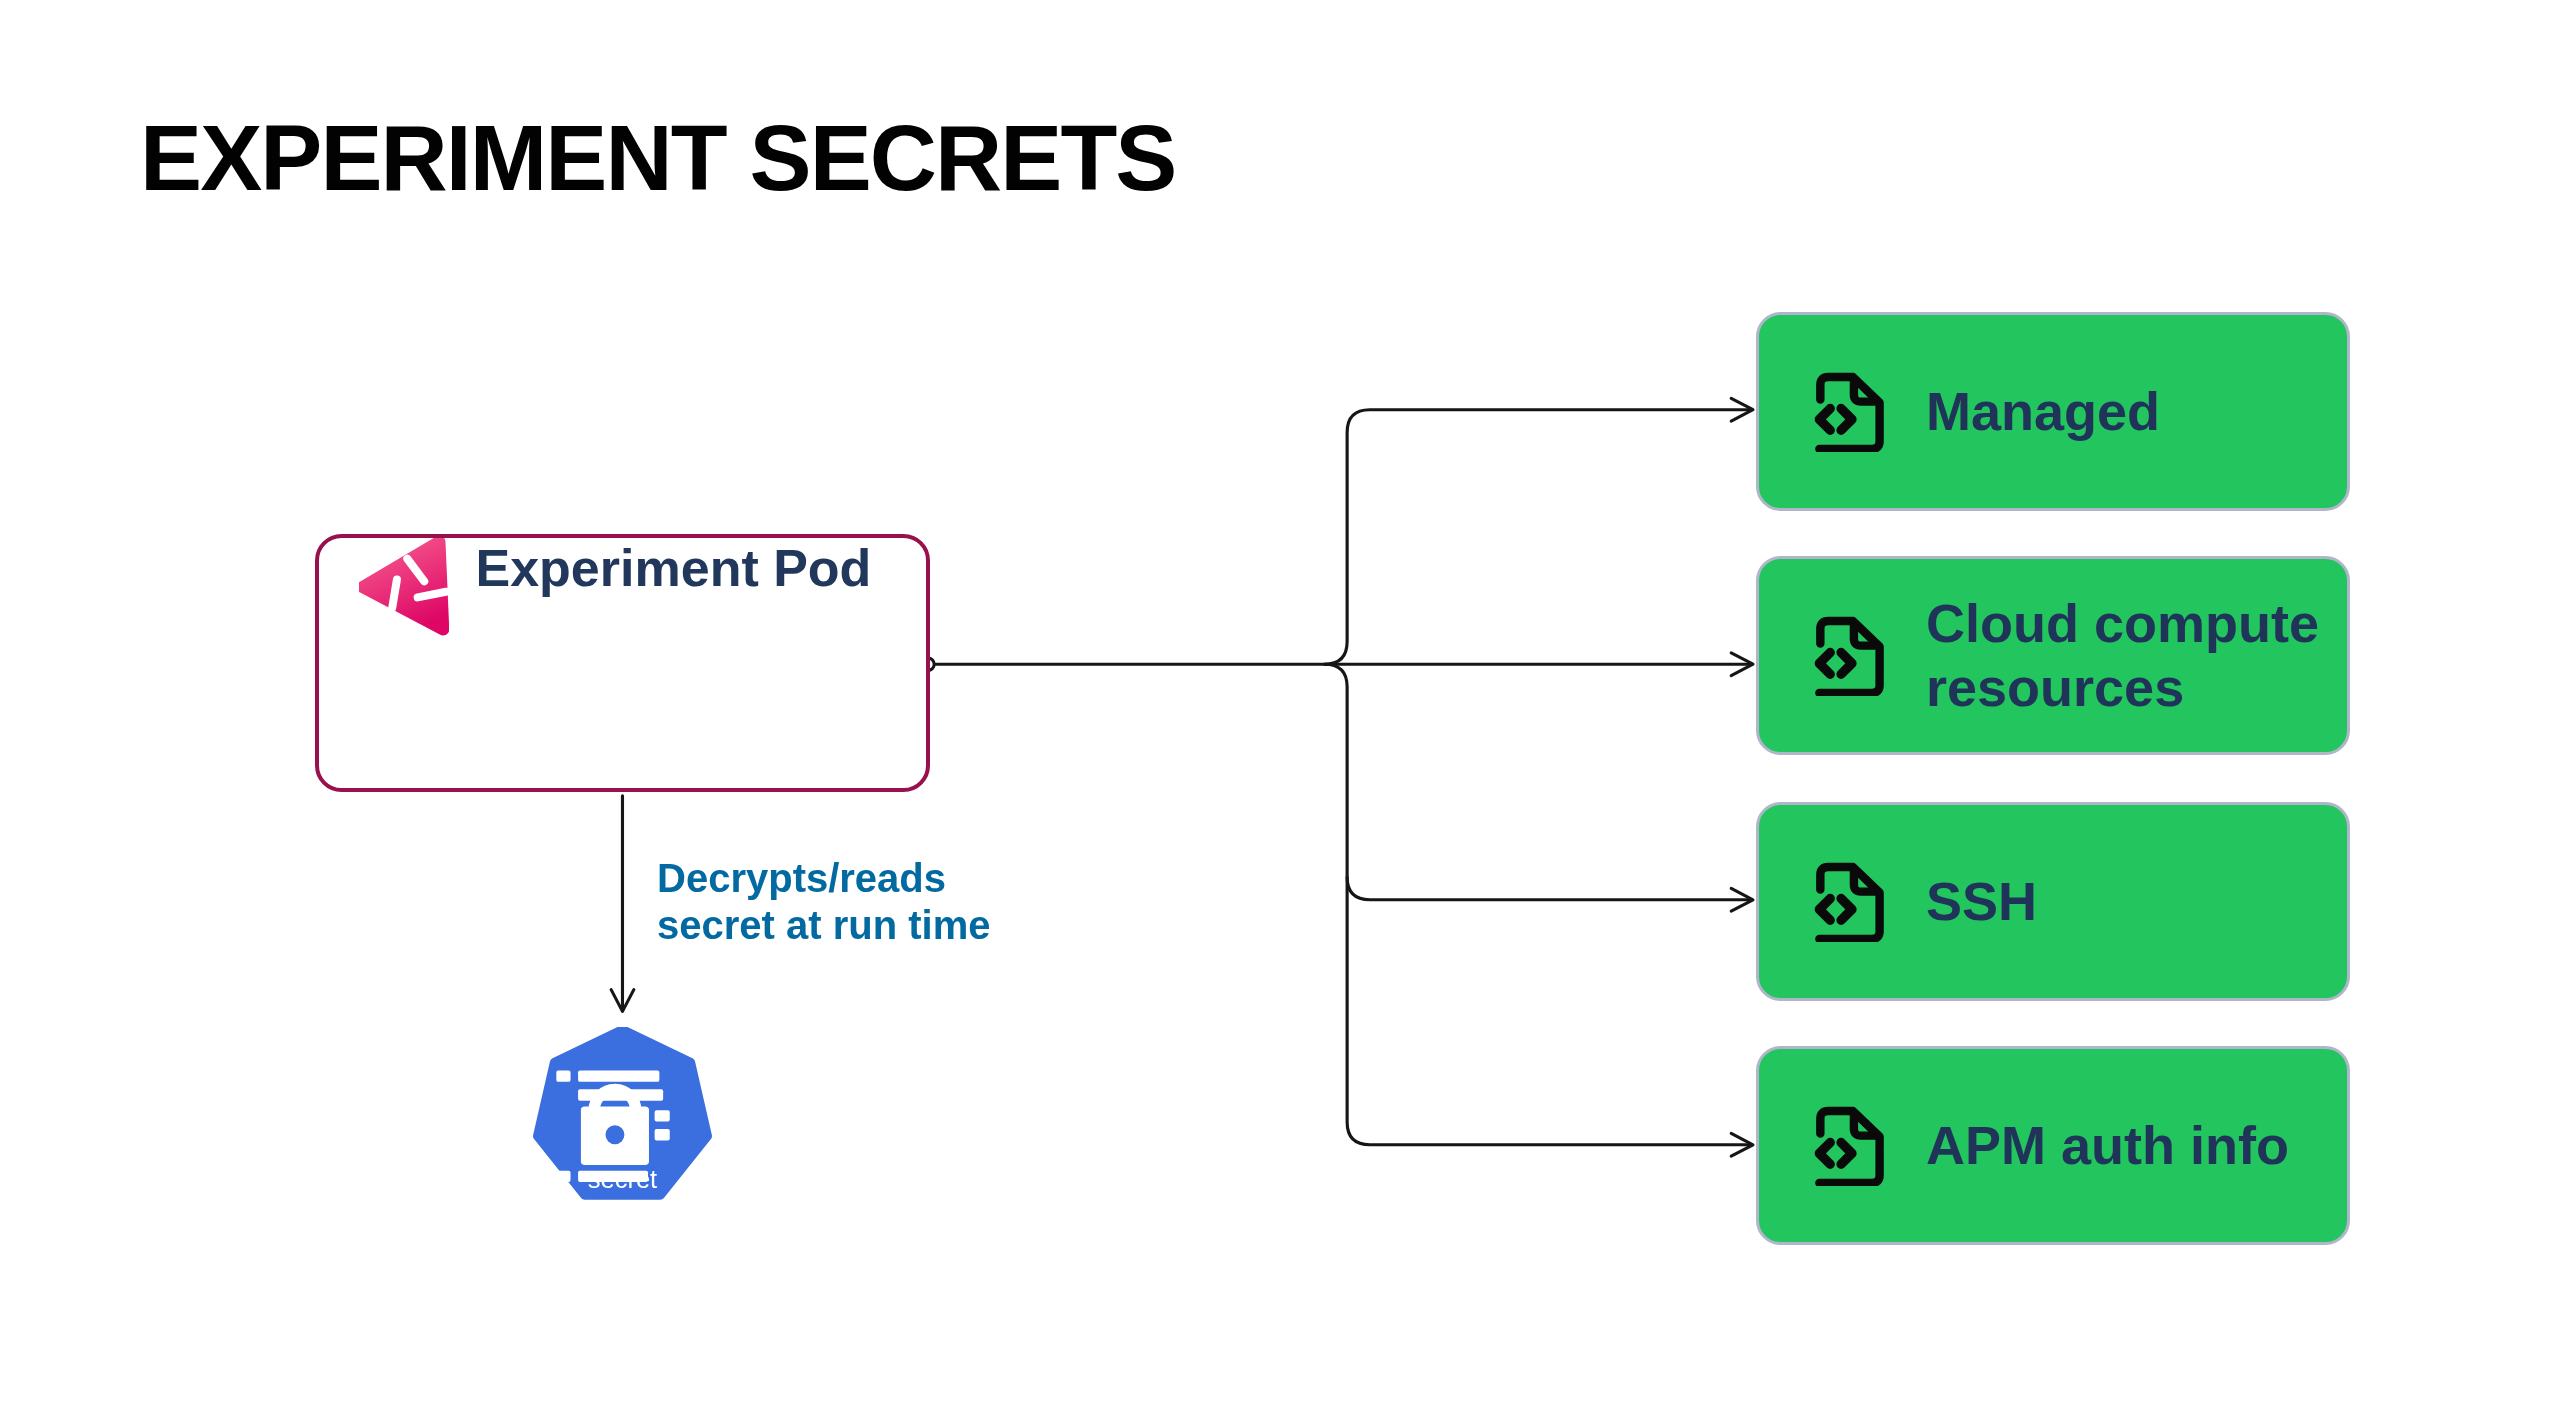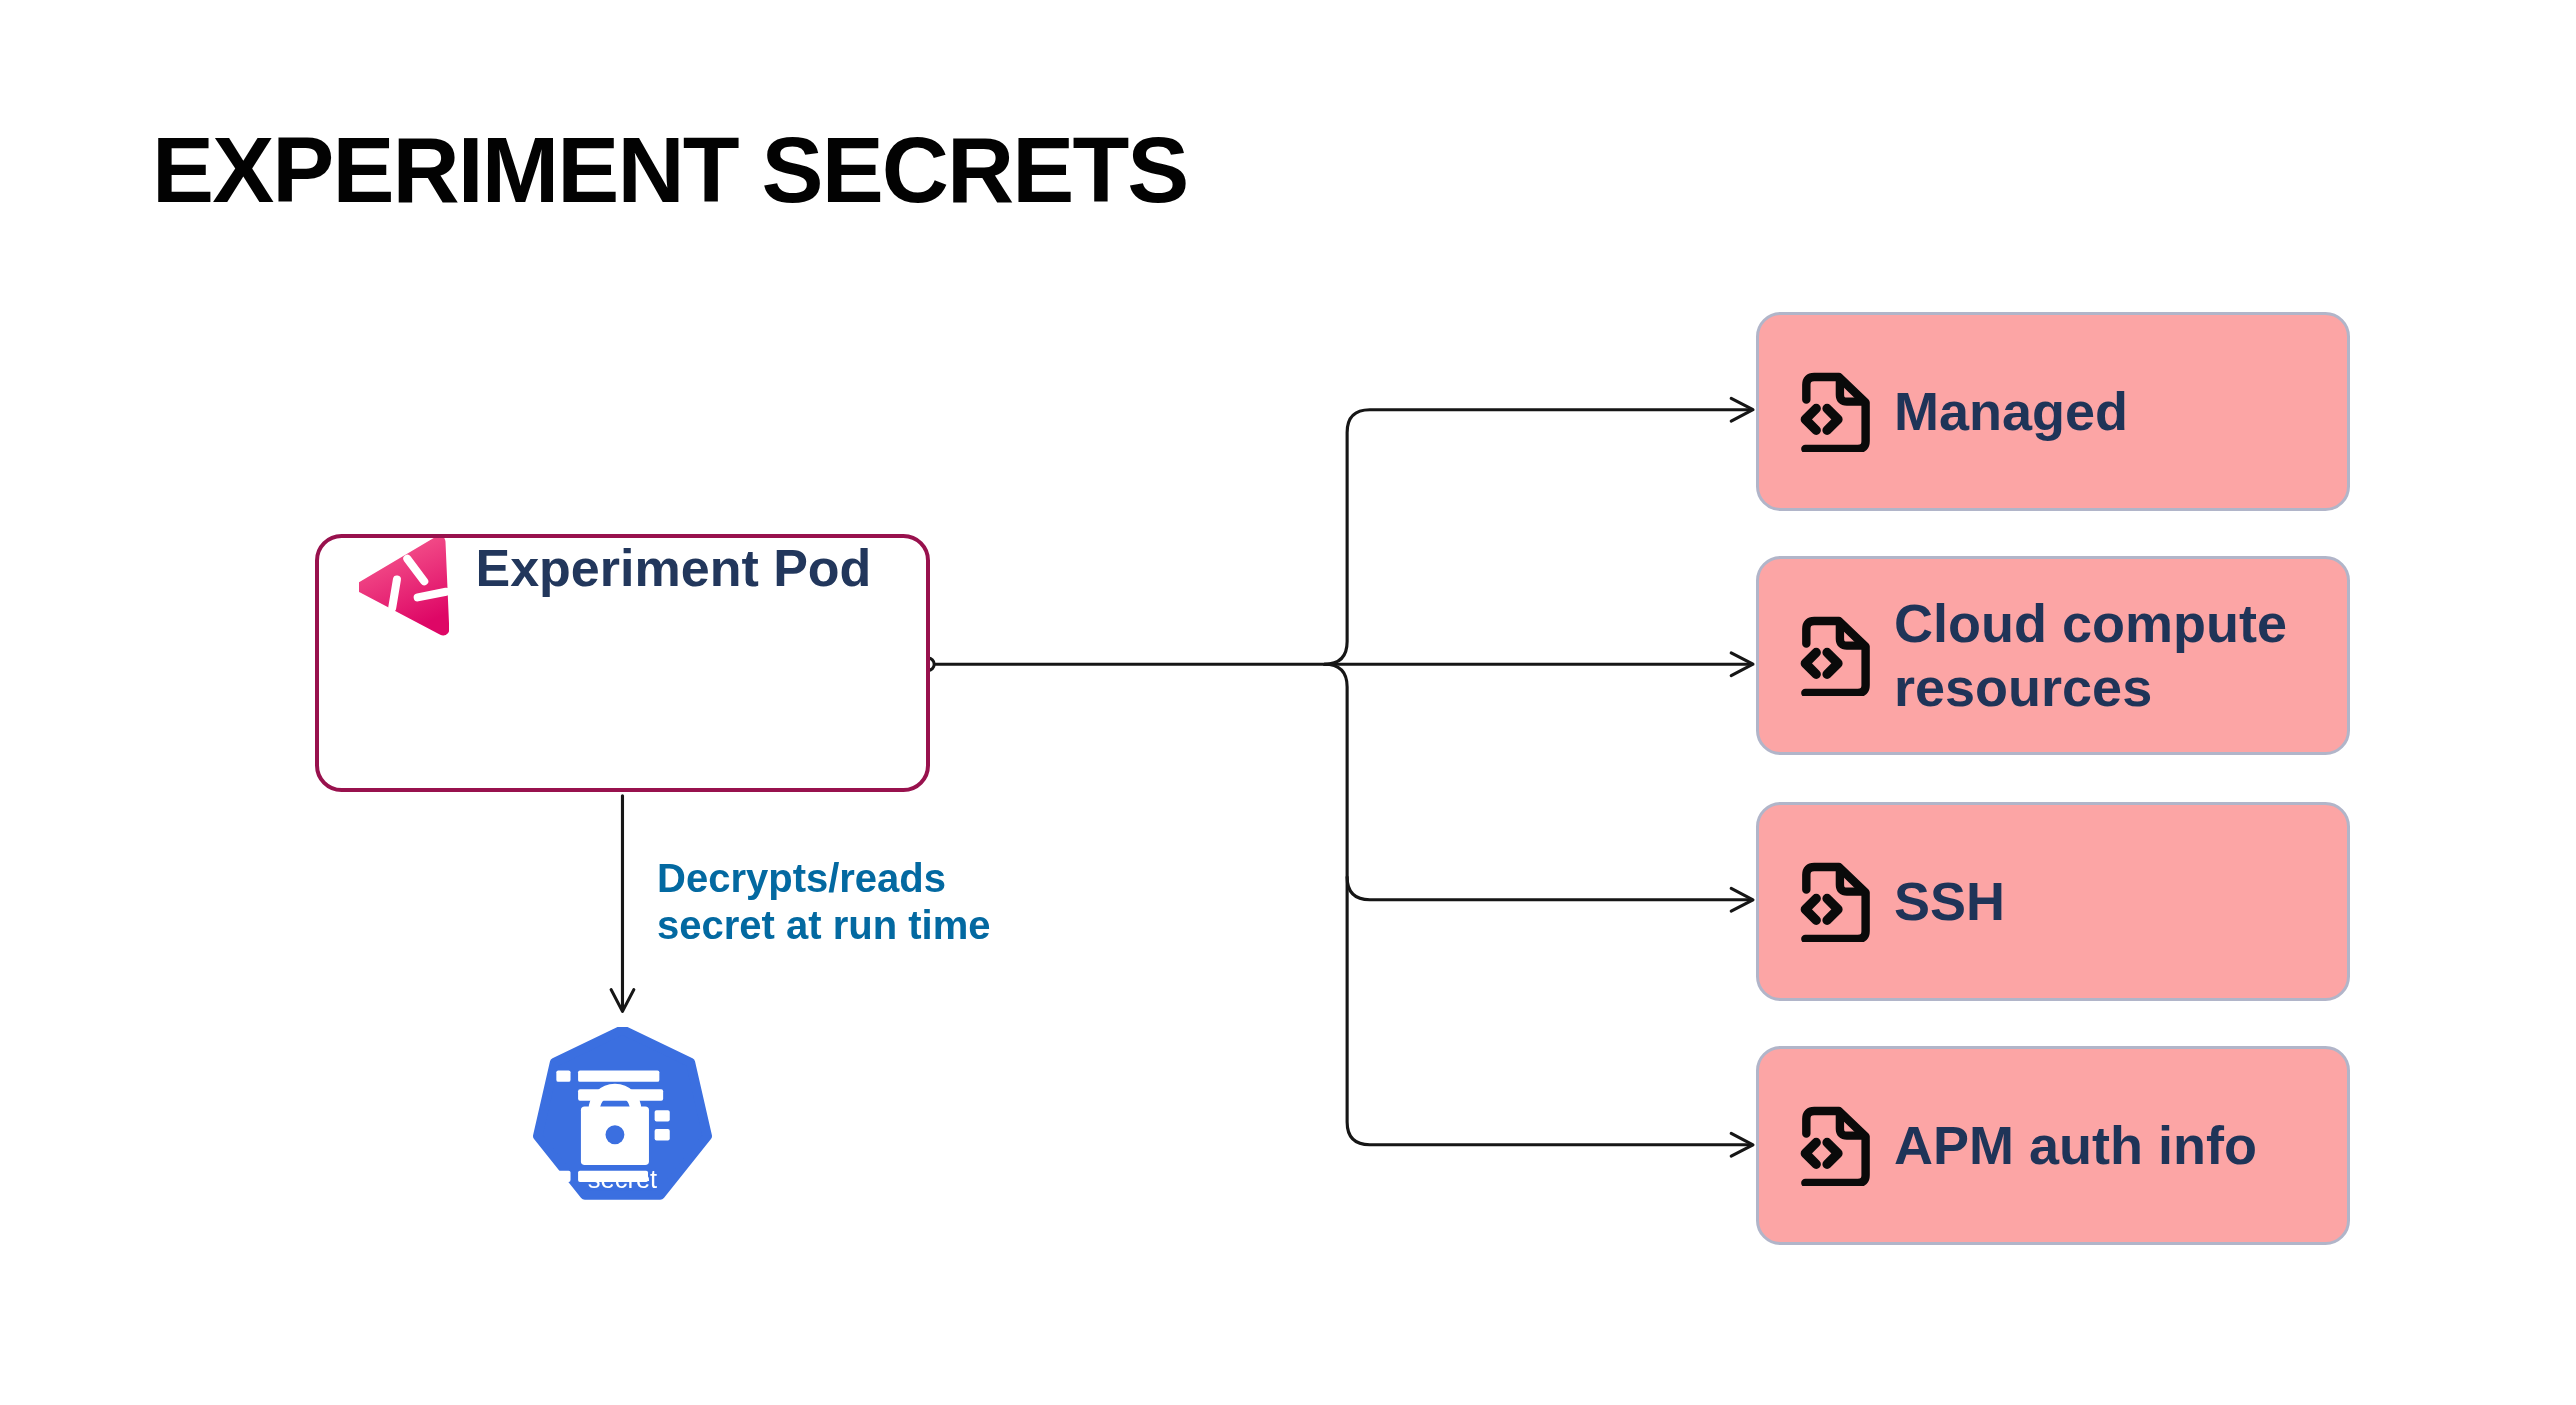--- a/index.html
+++ b/index.html
@@ -1,37 +1,37 @@
 <!DOCTYPE html>
 <html style="font-size:15px"><head>
 <meta charset="utf-8">
 <style>
   html,body{margin:0;padding:0;background:#ffffff;}
   body{font-family:"Liberation Sans","DejaVu Sans",sans-serif;}
   .canvas{position:relative;width:2576px;height:1406px;background:#ffffff;overflow:hidden;}
 
-  .title{position:absolute;left:140px;top:112px;margin:12px;
+  .title{position:absolute;left:140px;top:112px;margin:0;
          font-size:93px;font-weight:800;letter-spacing:-1.9px;color:#020202;line-height:1;}
 
   .connectors{position:absolute;left:0;top:0;z-index:0;}
 
   .pod{position:absolute;left:315px;top:534px;width:615px;height:258px;box-sizing:border-box;
        background:#ffffff;border:4.7px solid #98114D;border-radius:26.5px;
        display:flex;padding-left:40px;gap:26.5px;z-index:2;}
   .pod-label{font-size:52px;font-weight:700;color:#22375C;white-space:nowrap;}
 
   .annotation{position:absolute;left:657px;top:855px;font-size:40px;font-weight:600;
               color:#0369a1;line-height:1.18;z-index:1;}
 
   .secret-svg{position:absolute;left:528px;top:1027px;z-index:2;}
   .secret-text{font-family:"Liberation Sans","DejaVu Sans",sans-serif;font-size:27px;fill:#ffffff;}
 
   .target{position:absolute;left:1756px;width:594px;height:199px;box-sizing:border-box;
-          background:#fca5a5;border:3.3px solid #B1B5C9;border-radius:24.6px;
-          display:flex;align-items:center;padding-left:37px;gap:24px;z-index:2;}
+          background:#22c55e;border:3.3px solid #B1B5C9;border-radius:24.6px;
+          display:flex;align-items:center;padding-left:51px;gap:42px;z-index:2;}
   .t1{top:312px;} .t2{top:556px;} .t3{top:802px;} .t4{top:1046px;}
   .target-label{font-size:54px;font-weight:700;color:#1F3458;line-height:1.17;}
 
   .file-ic{flex-shrink:0;}
 </style>
 </head>
 <body>
 
 <div class="canvas">
 

